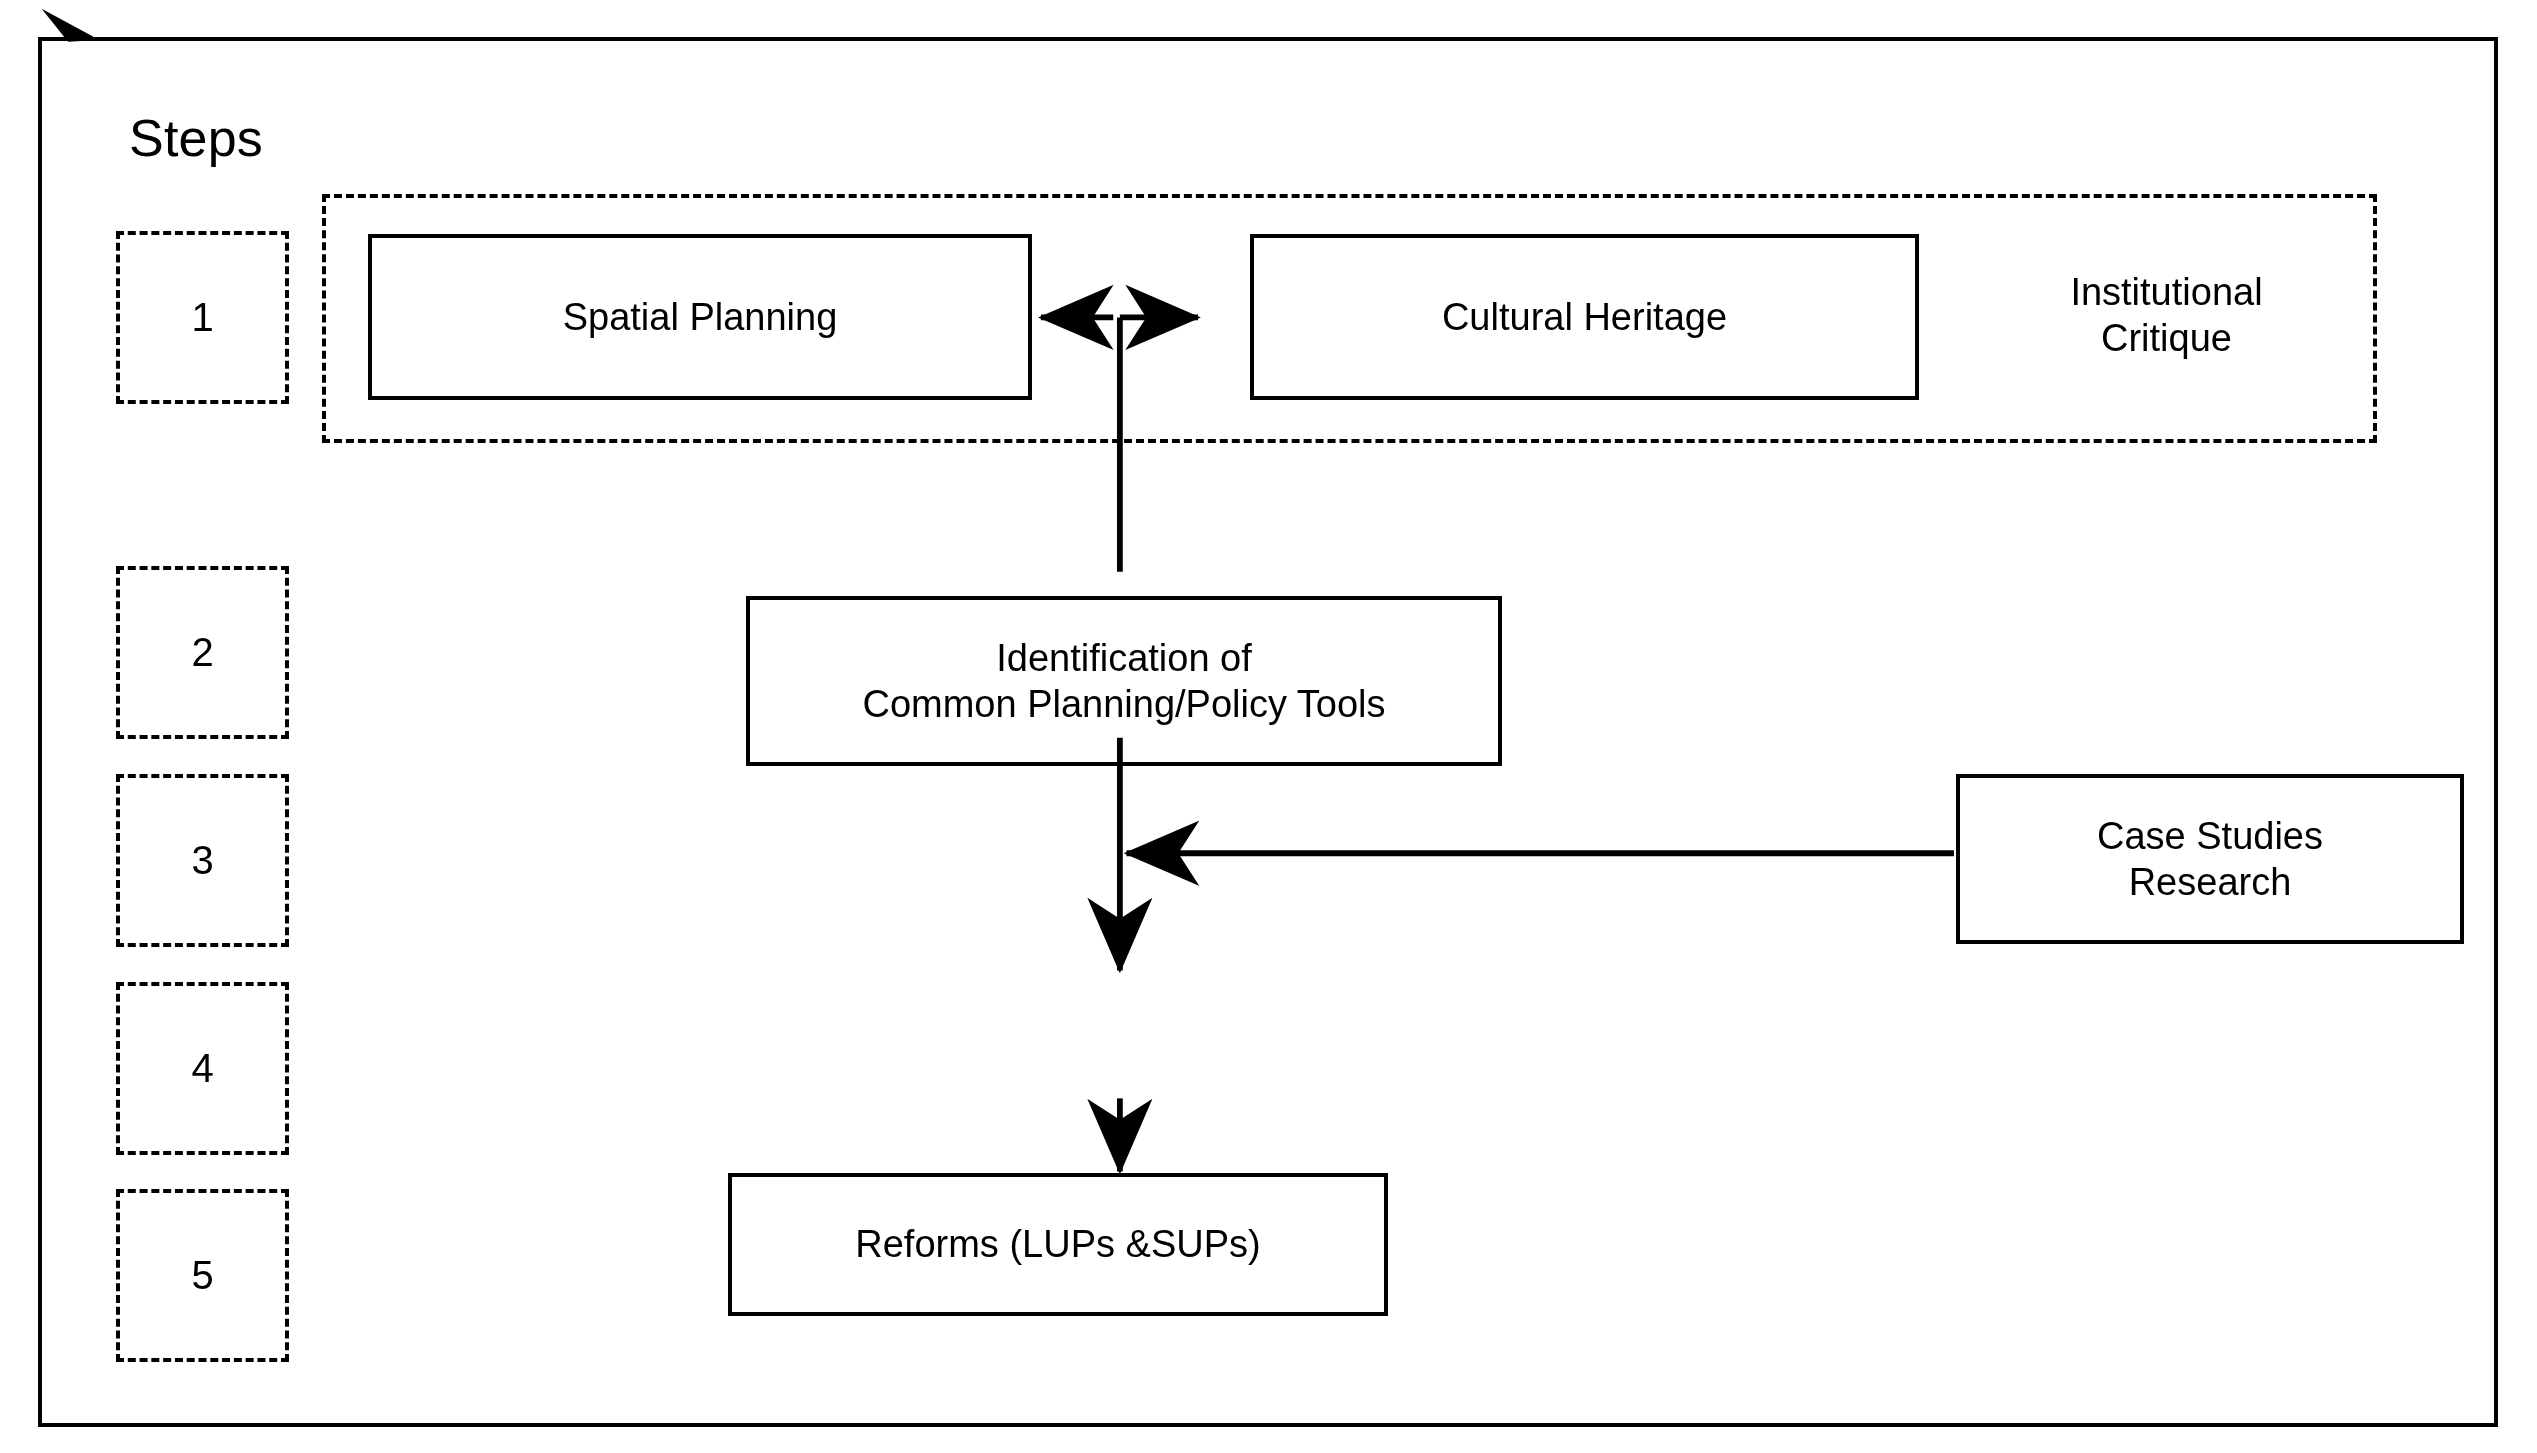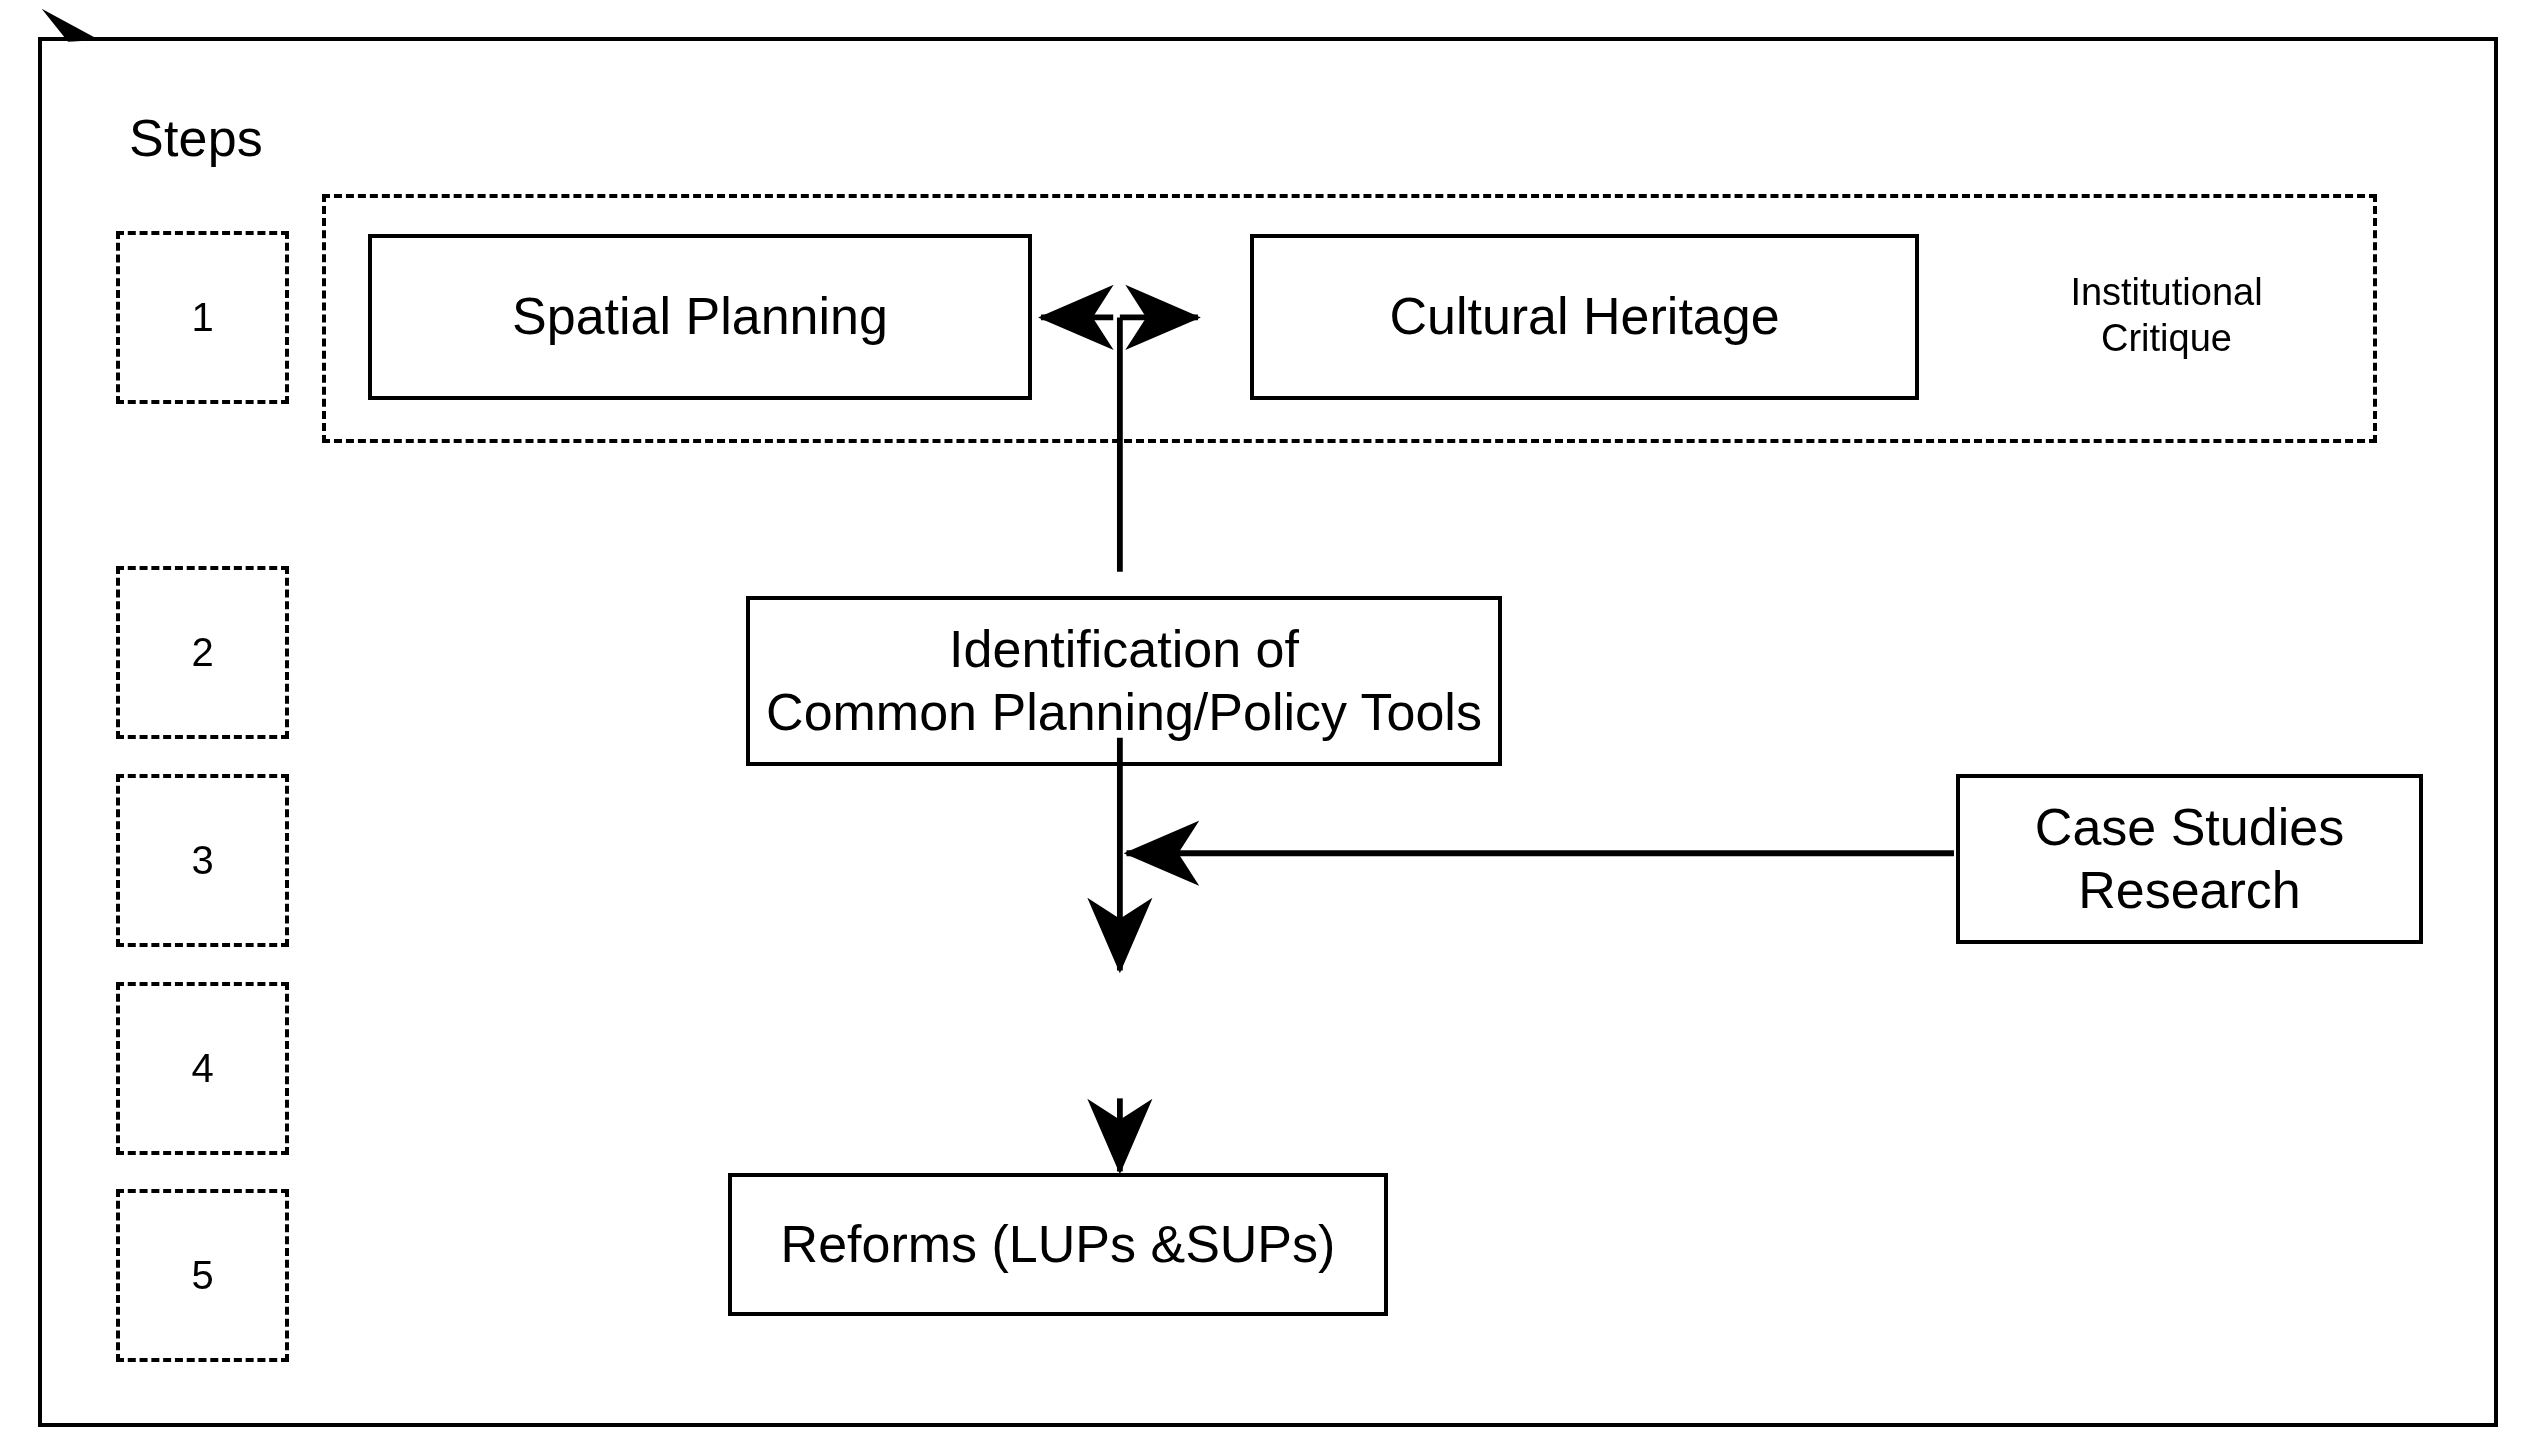--- a/index.html
+++ b/index.html
@@ -79,21 +79,21 @@
   
   .node {
     position: absolute;
     border: 4.2px solid #000000;
     box-sizing: border-box;
     background: #ffffff;
     display: flex;
     align-items: center;
     justify-content: center;
     text-align: center;
-    font-size: 52px;
+    font-size: 38px;
     line-height: 1.22;
     white-space: pre-line;
     padding: 0 8.3px;
   }
 
   
   .svg-layer {
     position: absolute;
     left: 0;
     top: 0;
@@ -134,21 +134,21 @@
   <div class="group-caption" style="left:1984px; top:269px; width:365px;">Institutional
 Critique</div>
 
   <div class="node" style="left:368px; top:234px; width:664px; height:166px;">Spatial Planning</div>
 
   <div class="node" style="left:1204px; top:234px; width:669px; height:166px;margin-left:46px;">Cultural Heritage</div>
 
   <div class="node" style="left:746px; top:569px; width:756px; height:170px;margin-top:27px;">Identification of
 Common Planning/Policy Tools</div>
 
-  <div class="node" style="left:1956px; top:774px; width:467px; height:170px;">Case Studies
+  <div class="node" style="left:1956px; top:774px; width:508px; height:170px;">Case Studies
 Research</div>
 
 
   <div class="node" style="left:728px; top:1173px; width:660px; height:143px;">Reforms (LUPs &amp;SUPs)</div>
 
   <svg class="svg-layer" viewBox="0 0 3055 1750">
     <defs>
       <marker id="arrowEnd" markerWidth="14" markerHeight="12" refX="12.5" refY="6" orient="auto" markerUnits="strokeWidth">
         <path d="M0,0.4 L13,6 L0,11.6 L3.6,6 Z" fill="#000000"></path>
       </marker>

